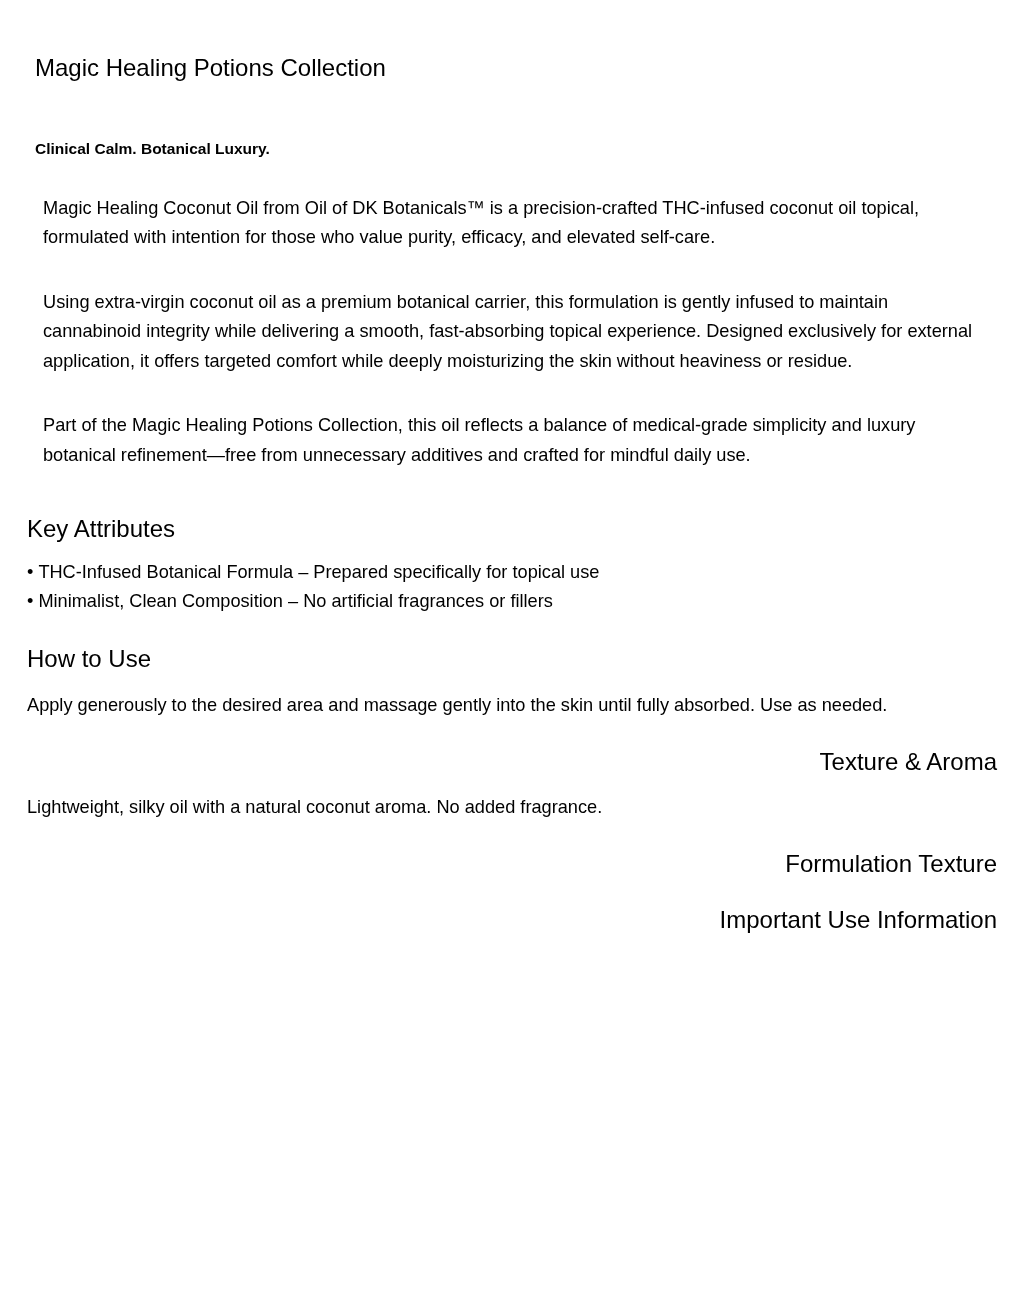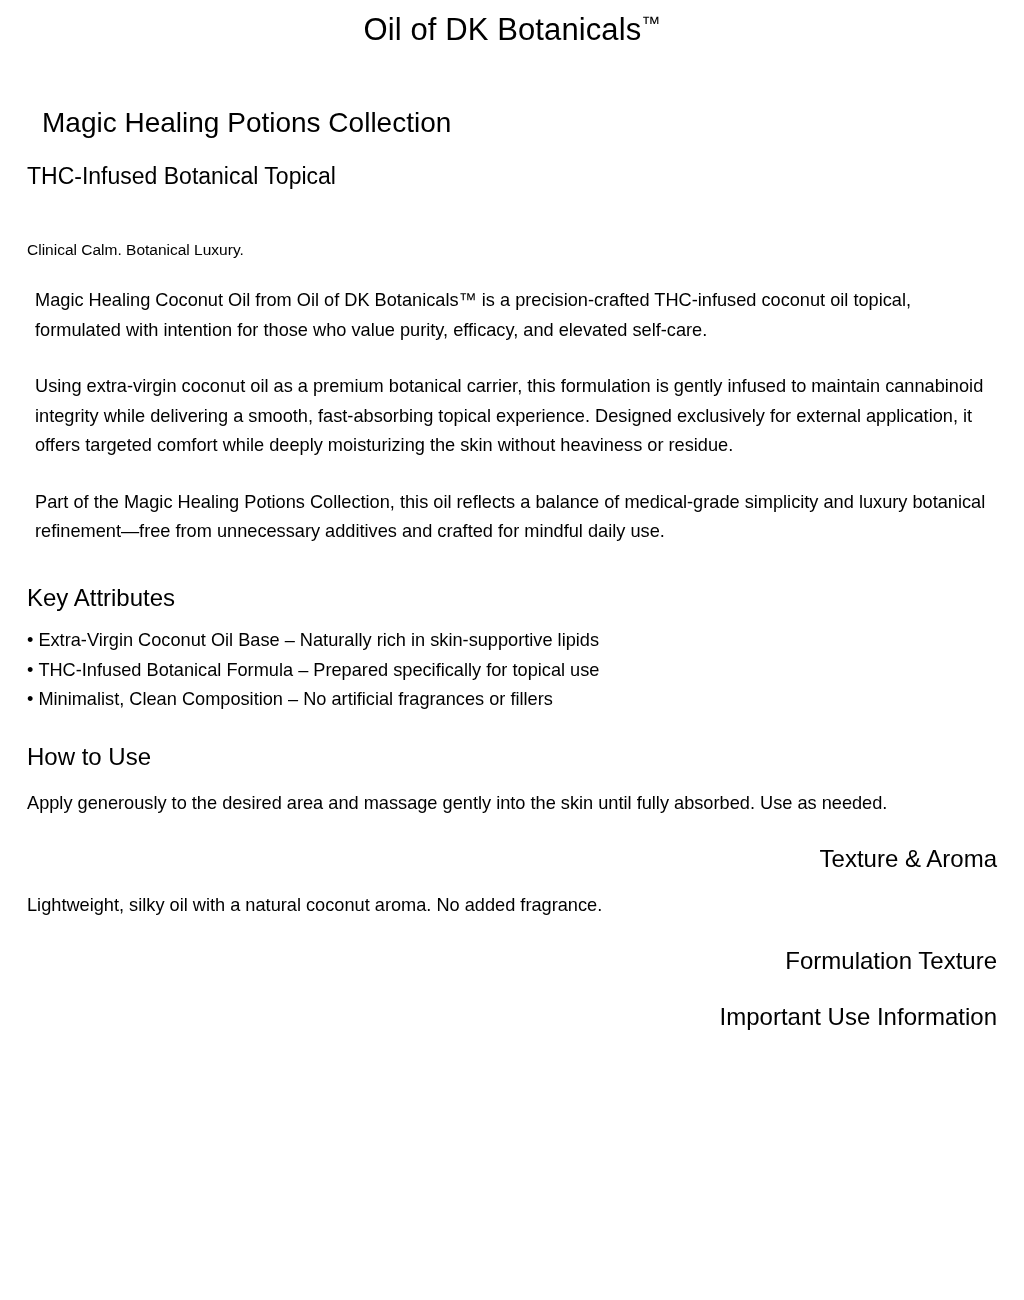--- a/index.html
+++ b/index.html
@@ -35,24 +35,24 @@
     padding-top: 14px;
     letter-spacing: 0.1px;
   }
   .brand-title .tm {
     font-size: 0.62em;
     vertical-align: 0.52em;
     letter-spacing: 0;
   }
 
   .collection-line {
-    font-size: 28px;
+    font-size: 24px;
     font-weight: 400;
     line-height: 1.18;
-    margin: 15px;
+    margin: 8px;
     padding-top: 46px;
   }
 
   
   .product-name {
     font-size: 23px;
     font-weight: 700;
     line-height: 1.2;
     margin: 0;
     padding-top: 71px;
@@ -60,32 +60,32 @@
   .product-subtitle {
     font-size: 23px;
     font-weight: 400;
     line-height: 1.2;
     margin: 0;
     padding-top: 9px;
   }
 
   .tagline {
     font-size: 15.5px;
-    font-weight: 400;
+    font-weight: 700;
     line-height: 1.2;
-    margin: 0;
+    margin: 8px;
     padding-top: 50px;
   }
 
   
   .body-para {
     font-size: 18.2px;
     font-weight: 400;
     line-height: 1.62;
-    margin: 8px;
+    margin: 16px;
     padding-top: 19px;
   }
 
   
   .section-heading {
     font-size: 24px;
     font-weight: 400;
     line-height: 1.2;
     margin: 0;
     padding-top: 29px;
@@ -118,39 +118,36 @@
     padding-top: 17px;
   }
 
   .section-heading.tight { padding-top: 27px; text-align: right; }
 </style>
 </head>
 <body>
 
 <div class="page">
 
-  <h1 class="brand-title"><span>Oil of DK Botanicals</span><span class="tm">™</span></h1>
 
   <p class="collection-line">Magic Healing Potions Collection</p>
 
 
-  <p class="product-subtitle">THC-Infused Botanical Topical</p>
 
   <p class="tagline">Clinical Calm. Botanical Luxury.</p>
 
   <p class="body-para">Magic Healing Coconut Oil from Oil of DK Botanicals™ is a precision-crafted THC-infused coconut oil topical, formulated with intention for those who value purity, efficacy, and elevated self-care.</p>
 
   <p class="body-para">Using extra-virgin coconut oil as a premium botanical carrier, this formulation is gently infused to maintain cannabinoid integrity while delivering a smooth, fast-absorbing topical experience. Designed exclusively for external application, it offers targeted comfort while deeply moisturizing the skin without heaviness or residue.</p>
 
   <p class="body-para">Part of the Magic Healing Potions Collection, this oil reflects a balance of medical-grade simplicity and luxury botanical refinement—free from unnecessary additives and crafted for mindful daily use.</p>
 
   <h3 class="section-heading">Key Attributes</h3>
 
   <ul class="attr-list">
-    <li><span class="bullet-mark">•</span><span>Extra-Virgin Coconut Oil Base – Naturally rich in skin-supportive lipids</span></li>
     <li><span class="bullet-mark">•</span><span>THC-Infused Botanical Formula – Prepared specifically for topical use</span></li>
     <li><span class="bullet-mark">•</span><span>Minimalist, Clean Composition – No artificial fragrances or fillers</span></li>
   </ul>
 
   <h3 class="section-heading">How to Use</h3>
   <p class="section-body">Apply generously to the desired area and massage gently into the skin until fully absorbed. Use as needed.</p>
 
   <h3 class="section-heading tight">Texture &amp; Aroma</h3>
   <p class="section-body">Lightweight, silky oil with a natural coconut aroma. No added fragrance.</p>
 

